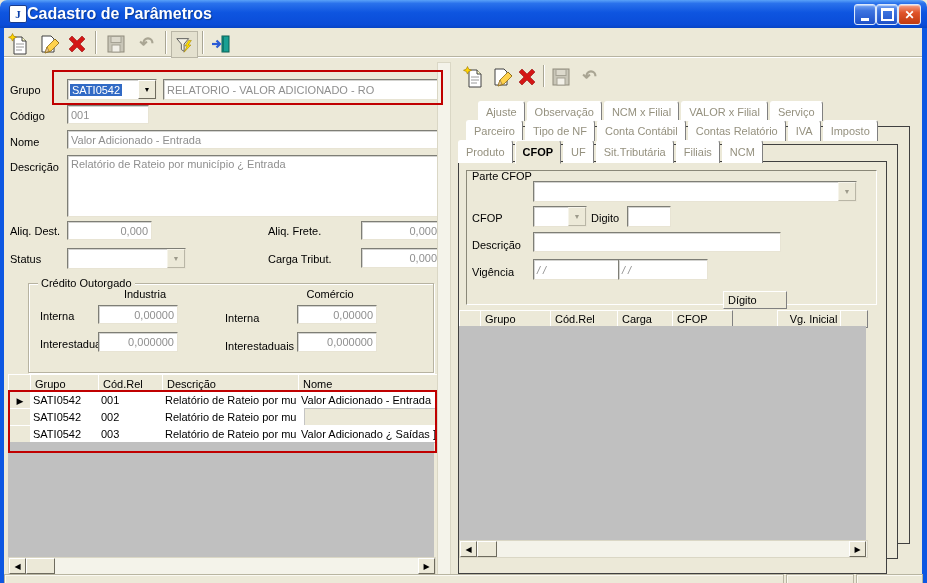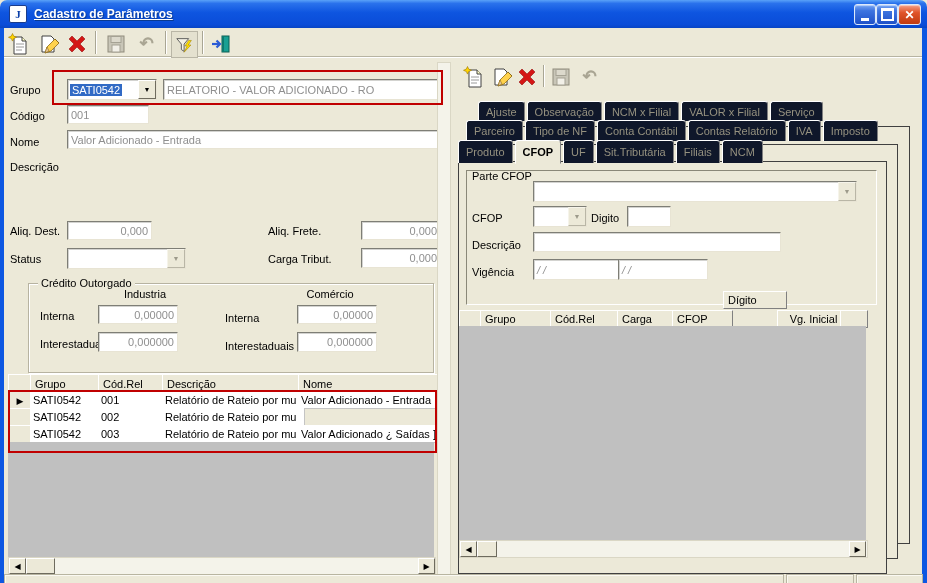--- a/index.html
+++ b/index.html
@@ -5,21 +5,21 @@
   html,body{margin:0;padding:0;}
   body{font-family:"Liberation Sans", sans-serif; background:#fff;}
   #win{position:relative;width:927px;height:583px;background:#ECE9D8;overflow:hidden;
        font-size:11px;color:#000;}
   .abs{position:absolute;}
 
   
   .titlebar{left:0;top:0;width:927px;height:28px;
     background:linear-gradient(180deg,#5AA2F8 0%,#2A72EC 12%,#0E55E0 45%,#0A4CD8 88%,#0845C4 100%);
     border-radius:7px 7px 0 0;display:flex;align-items:center;}
-  .apptitle{color:#fff;font-weight:bold;font-size:12px;margin-left:7px;text-shadow:1px 1px 1px #0A3A90;text-decoration:underline;}
+  .apptitle{color:#fff;font-weight:bold;font-size:16px;text-shadow:1px 1px 1px #0A3A90;}
   .appicon{width:16px;height:16px;margin-left:9px;background:#fff;border:1px solid #1A3C8C;border-radius:2px;
     display:flex;align-items:center;justify-content:center;color:#0B3FA8;font-weight:bold;font-size:11px;font-family:"Liberation Serif",serif;}
   .winbtn{width:20px;height:19px;border-radius:3px;border:1px solid #DCE9FB;display:flex;align-items:center;justify-content:center;
     color:#fff;font-weight:bold;box-shadow:inset 0 1px 1px rgba(255,255,255,.5);}
   .winbtn.blue{background:linear-gradient(180deg,#7AA7F4 0%,#3D74E0 30%,#1E50C8 100%);}
   .winbtn.red{background:linear-gradient(180deg,#F4A088 0%,#E0542A 40%,#C03A10 100%);}
   .glyph-min{width:8px;height:3px;background:#fff;margin-top:9px;}
   .glyph-max{width:9px;height:8px;border:2px solid #fff;border-top-width:3px;}
   .glyph-x{font-size:12px;line-height:1;}
 
@@ -60,21 +60,21 @@
   .gridempty{background:#C0C0C0;}
 
   
   .sbtrack{background:#F4F3EA;border:1px solid #DAD7C5;}
   .sbbtn{background:#ECE9D8;border:1px solid;border-color:#FFFFFF #6E6B5E #6E6B5E #FFFFFF;
     display:flex;align-items:center;justify-content:center;font-size:8px;color:#000;}
   .sbthumb{background:#ECE9D8;border:1px solid;border-color:#FFFFFF #6E6B5E #6E6B5E #FFFFFF;}
 
   
   .tabrow{display:flex;gap:2px;}
-  .tab{height:100%;padding:0 7px;background:#0f172a;color:#95917F;
+  .tab{height:100%;padding:0 7px;background:#ffffff;color:#95917F;
     border:1px solid #808080;border-bottom:none;border-left-color:#fff;border-top-color:#fff;
     border-radius:3px 3px 0 0;display:flex;align-items:center;}
   .tab.active{color:#000;font-weight:bold;background:#ECE9D8;}
   .page{background:#ECE9D8;border:1px solid #404040;}
   .sunkenbox{border:1px solid;border-color:#8A8878 #FFFFFF #FFFFFF #8A8878;}
 
   
   .annotation{border:2px solid var(--c-annotation,#C00000);pointer-events:none;}
 
   
@@ -162,20 +162,21 @@
   </div>
   <div class="abs fld" style="left:163px;top:79px;width:270px;height:19px;">RELATORIO - VALOR ADICIONADO - RO</div>
 
   <span class="abs lbl" style="left:10px;top:110px;">Código</span>
   <div class="abs fld" style="left:67px;top:105px;width:74px;height:17px;">001</div>
 
   <span class="abs lbl" style="left:10px;top:136px;">Nome</span>
   <div class="abs fld" style="left:67px;top:130px;width:366px;height:17px;">Valor Adicionado - Entrada</div>
 
   <span class="abs lbl" style="left:10px;top:161px;">Descrição</span>
+  <div class="abs fld area" style="left:67px;top:155px;width:366px;height:58px;">Relatório de Rateio por município ¿ Entrada</div>
 
   <span class="abs lbl" style="left:10px;top:225px;">Aliq. Dest.</span>
   <div class="abs fld right" style="left:67px;top:221px;width:77px;height:17px;">0,000</div>
   <span class="abs lbl" style="left:268px;top:225px;">Aliq. Frete.</span>
   <div class="abs fld right" style="left:361px;top:221px;width:72px;height:17px;">0,000</div>
 
   <span class="abs lbl" style="left:10px;top:253px;">Status</span>
   <div class="abs combo" style="left:67px;top:248px;width:117px;height:19px;">
     <span class="val"></span>
     <span class="ddbtn dis">▼</span>

